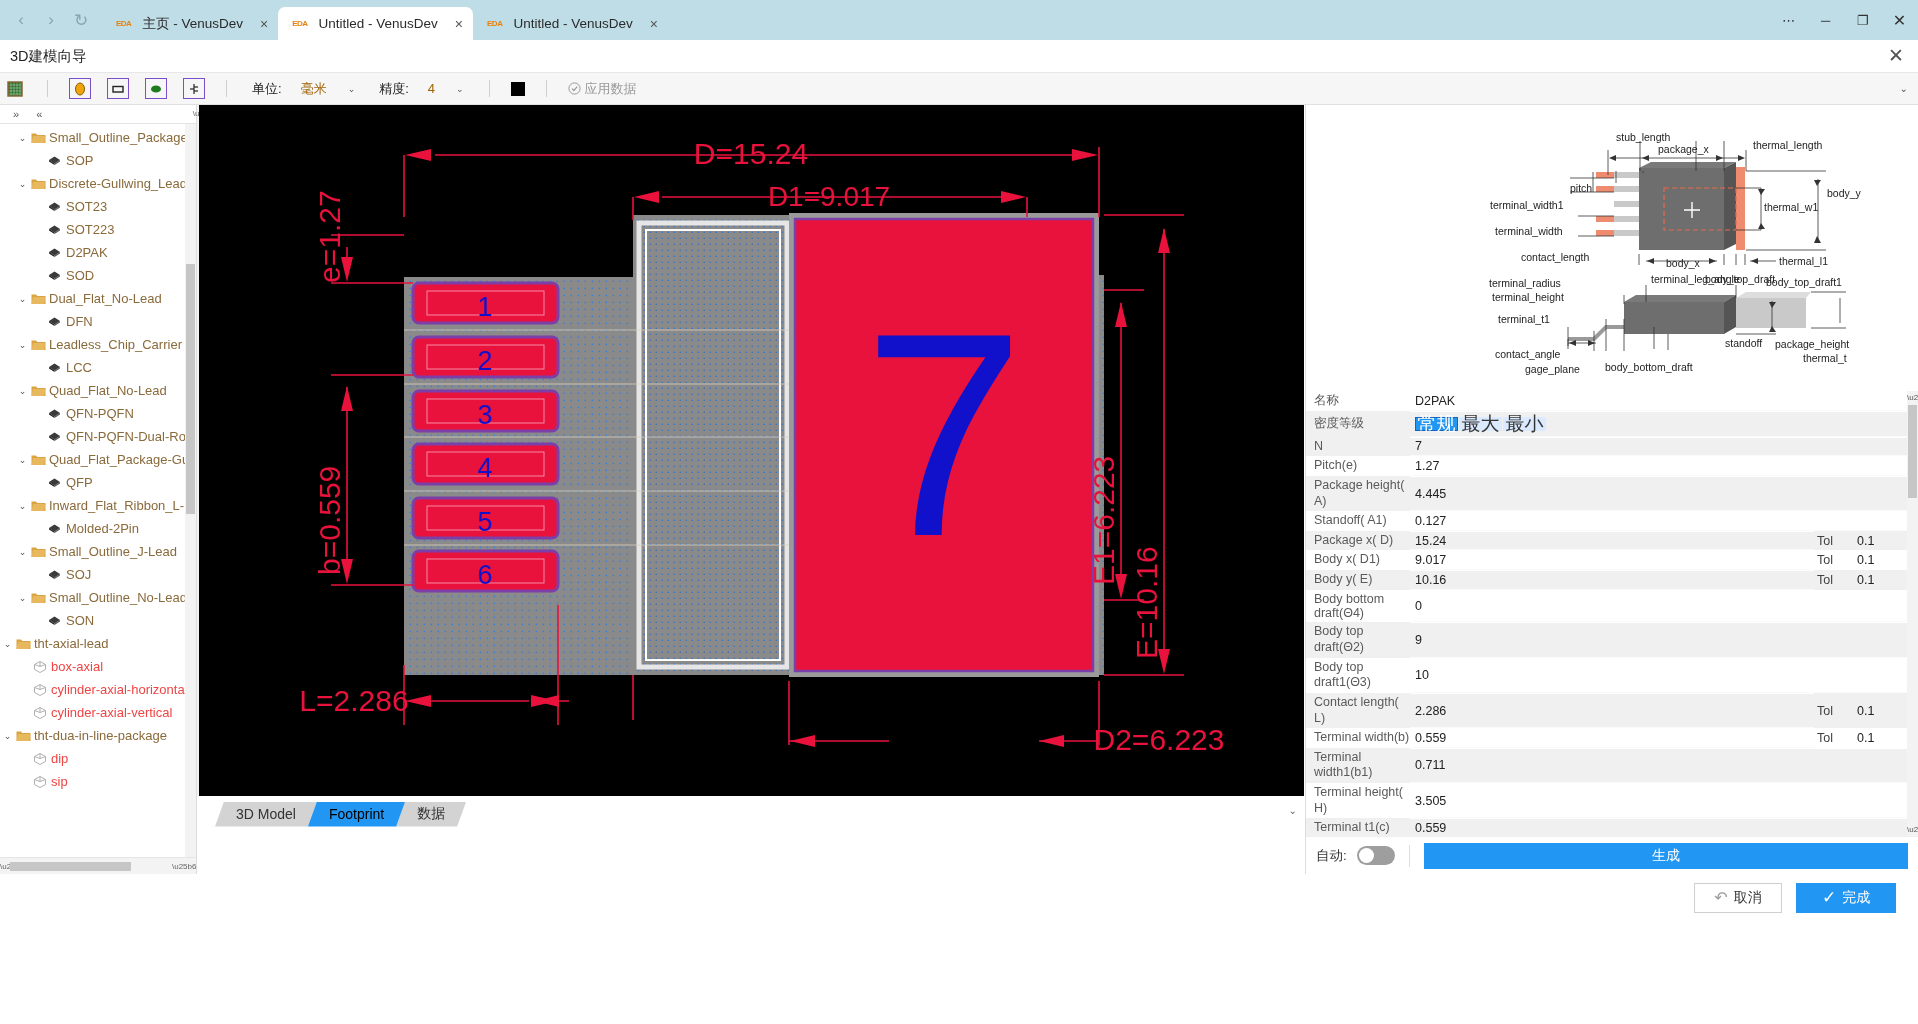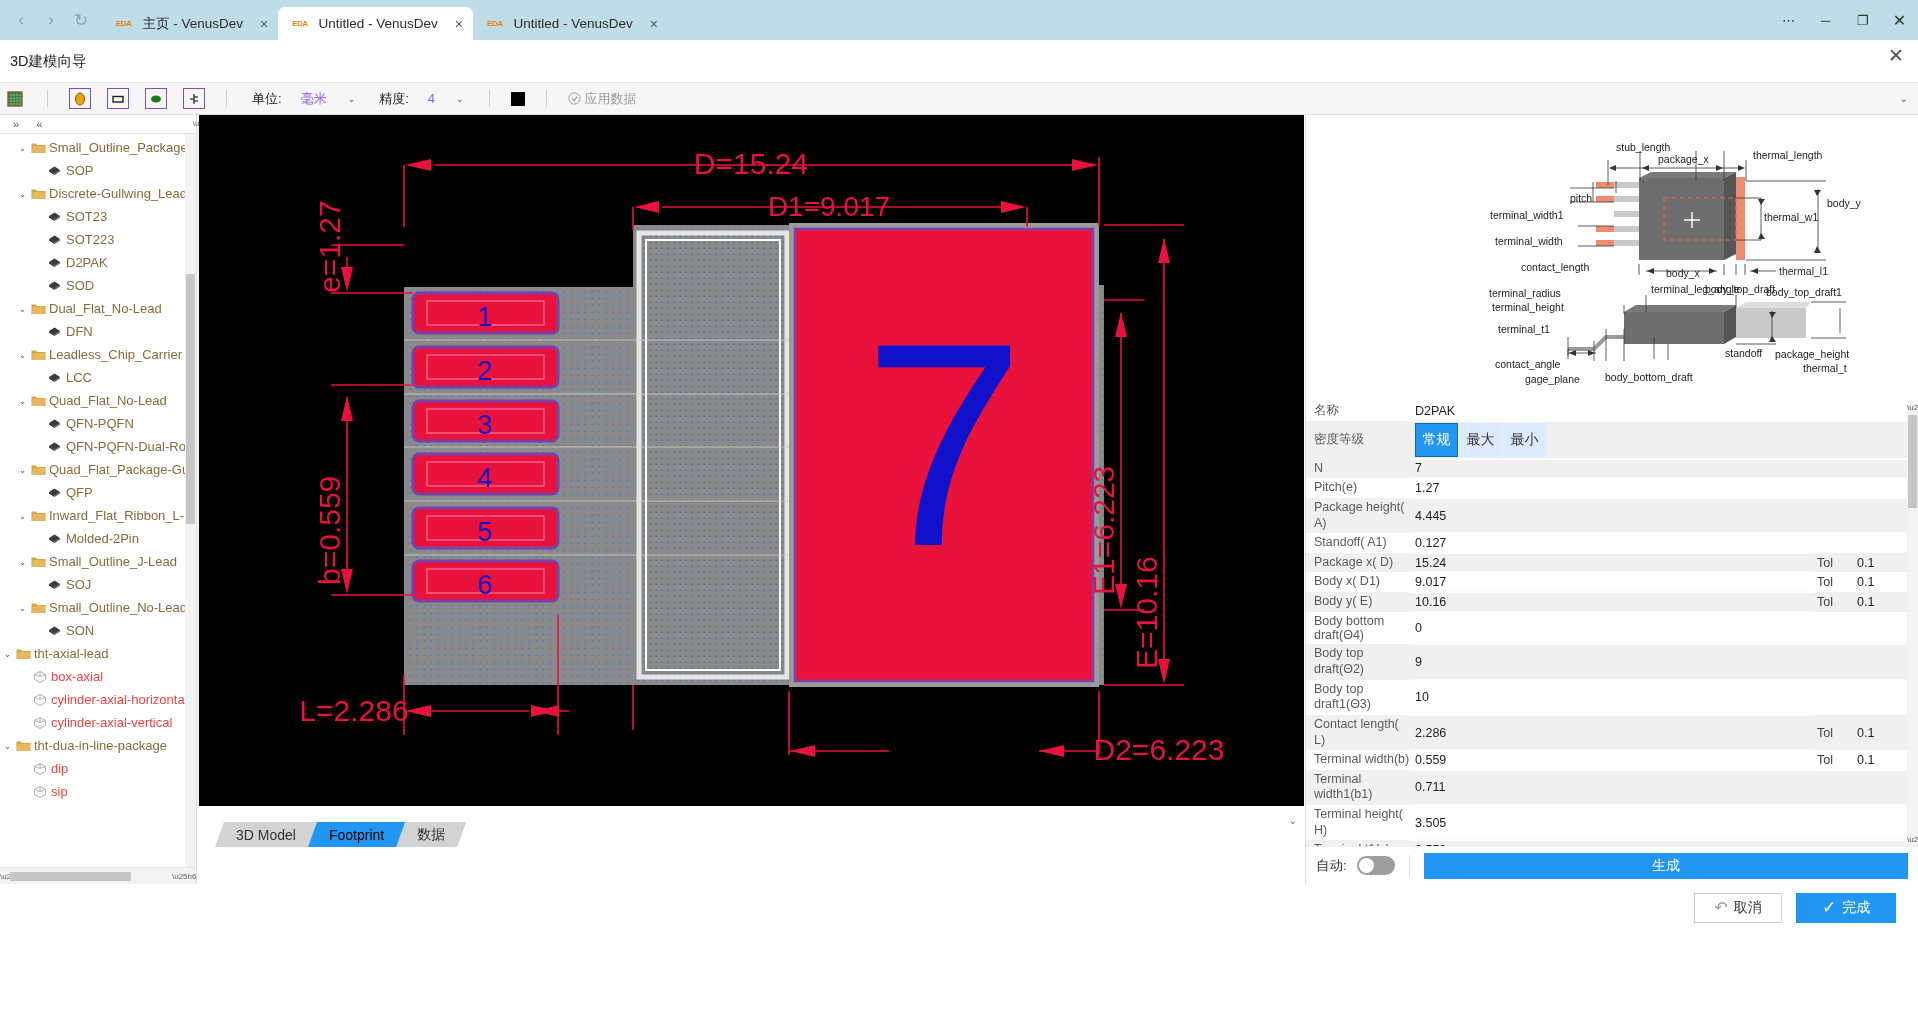--- a/index.html
+++ b/index.html
@@ -36,39 +36,39 @@
     position: absolute; right: 0; top: 0; height: 40px; display: flex; align-items: center;
   }
   .win-btn {
     width: 37px; height: 40px; display: flex; align-items: center; justify-content: center;
     font-size: 13px; color: #333;
   }
   .win-btn.close-btn { font-size: 16px; }
 
   
   .dlg-title {
-    height: 43px; background: #fff; display: flex; align-items: center;
+    height: 33px; background: #fff; display: flex; align-items: center;
     padding: 0 10px; border-bottom: 1px solid #e7e7e7; position: relative;
   }
   .dlg-title-text { font-size: 14.5px; color: #222; }
   .dlg-close { position: absolute; right: 14px; top: 4px; font-size: 19px; color: #555; }
 
   
   .toolbar {
     height: 32px; background: #f6f6f6; border-bottom: 1px solid #e0e0e0;
     display: flex; align-items: center; padding: 0 4px; gap: 16px;
   }
   .tb-btn {
     width: 22px; height: 21px; display: flex; align-items: center; justify-content: center;
     border: 1px solid transparent;
   }
   .tb-btn.boxed { border: 1px solid #7b4fc9; }
   .tb-sep { width: 1px; height: 17px; background: #cfcfcf; margin: 0 5px; }
   .tb-label { font-size: 13px; color: #222; margin-left: 4px; }
-  .tb-value { font-size: 13px; color: #8b5cf6; margin-left: 3px; }
+  .tb-value { font-size: 13px; color: #a16207; margin-left: 3px; }
   .tb-caret { font-size: 9px; color: #555; margin: 0 4px 0 5px; }
   .tb-swatch { width: 14px; height: 14px; background: #000; }
   .tb-apply { font-size: 13px; color: #9a9a9a; display: flex; align-items: center; gap: 4px; }
   .tb-collapse { margin-left: auto; font-size: 10px; color: #555; padding-right: 6px; }
 
   
   .main {
     display: flex; height: 769px; width: 1918px;
   }
 
@@ -114,21 +114,21 @@
   .canvas svg { display: block; }
   .canvas-bottom {
     position: absolute; left: 0; bottom: 0; height: 78px; width: 100%;
     background: #fff;
   }
   .cv-scroll-col {
     position: absolute; left: 0; top: 0; width: 16px; height: 691px;
     background: #f3f3f3; display: flex; flex-direction: column; align-items: center;
   }
   .tabrow {
-    position: absolute; left: 18px; bottom: 37px; display: flex; align-items: flex-end; height: 26px;
+    position: absolute; left: 18px; bottom: 47px; display: flex; align-items: center; height: 26px;
   }
   .ftab {
     height: 25px; display: flex; align-items: center; padding: 0 21px;
     font-size: 14px; color: #333; background: #d3d3d3; margin-right: -9px;
     clip-path: polygon(9px 0, 100% 0, calc(100% - 9px) 100%, 0 100%);
   }
   .ftab.active { background: #2196f3; color: #000000; z-index: 3; }
   .canvas-expander {
     position: absolute; right: 8px; bottom: 58px; font-size: 10px; color: #666;
   }
@@ -158,22 +158,22 @@
     color: #404040; padding-left: 3px;
   }
   .prow .ptol-val {
     width: 66px; flex: 0 0 66px; display: flex; align-items: center; padding-left: 5px; color: #222;
   }
   .prow.alt .ptol-label, .prow.alt .ptol-val { background: #f0f0f0; }
   .prow.twoline { min-height: 30px; }
   .prow.twoline .plabel { line-height: 1.15; }
   .density-row { display: flex; align-items: center; gap: 0; }
   .dens-btn {
-    height: 34px; min-width: 43px; display: flex; align-items: center; justify-content: center;
-    font-size: 14px; background: #dbeafe; color: #333; border: 1px solid #dbeafe; margin-right: 1px;
+    height: 14px; min-width: 43px; display: flex; align-items: center; justify-content: center;
+    font-size: 19px; background: #dbeafe; color: #333; border: 1px solid #dbeafe; margin-right: 1px;
   }
   .dens-btn.sel { background: #2196f3; color: #fff; border: 1px solid #1565c0; }
   .prop-vscroll {
     position: absolute; right: 0; top: 0; bottom: 0; width: 11px; background: #f3f3f3;
   }
   .prop-vthumb { position: absolute; left: 1px; width: 9px; top: 14px; height: 93px; background: #c6c6c6; }
   .prop-varrow { position: absolute; left: 0; width: 11px; text-align: center; font-size: 8px; color: #555; }
 
   .rp-footer {
     height: 38px; display: flex; align-items: center; gap: 10px; padding: 0 10px;

